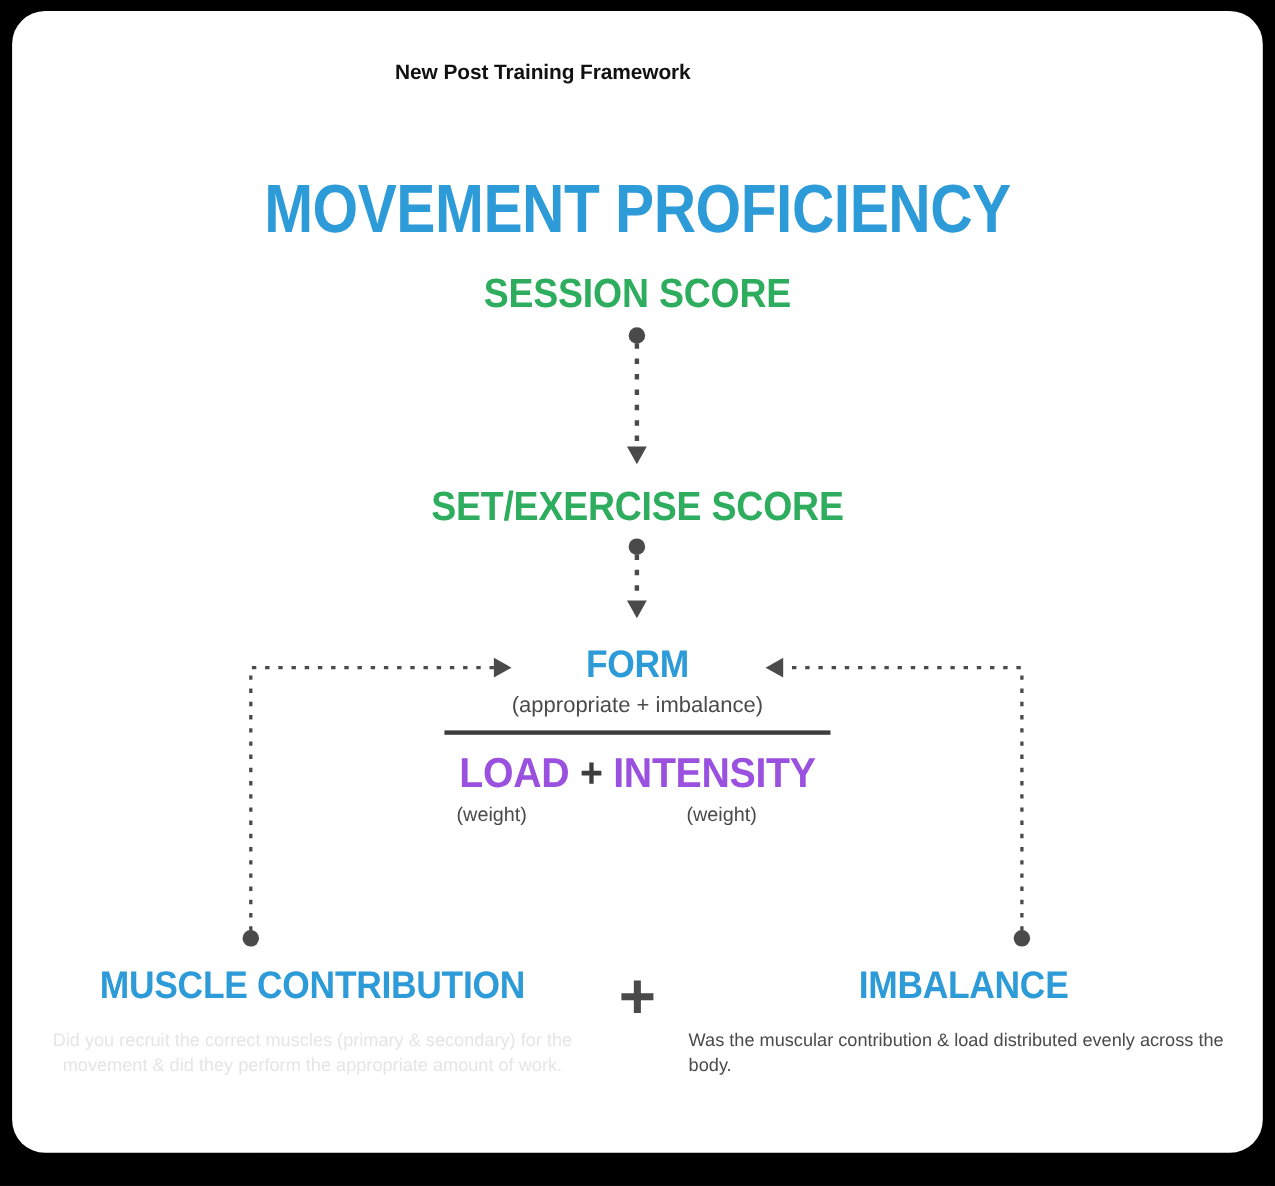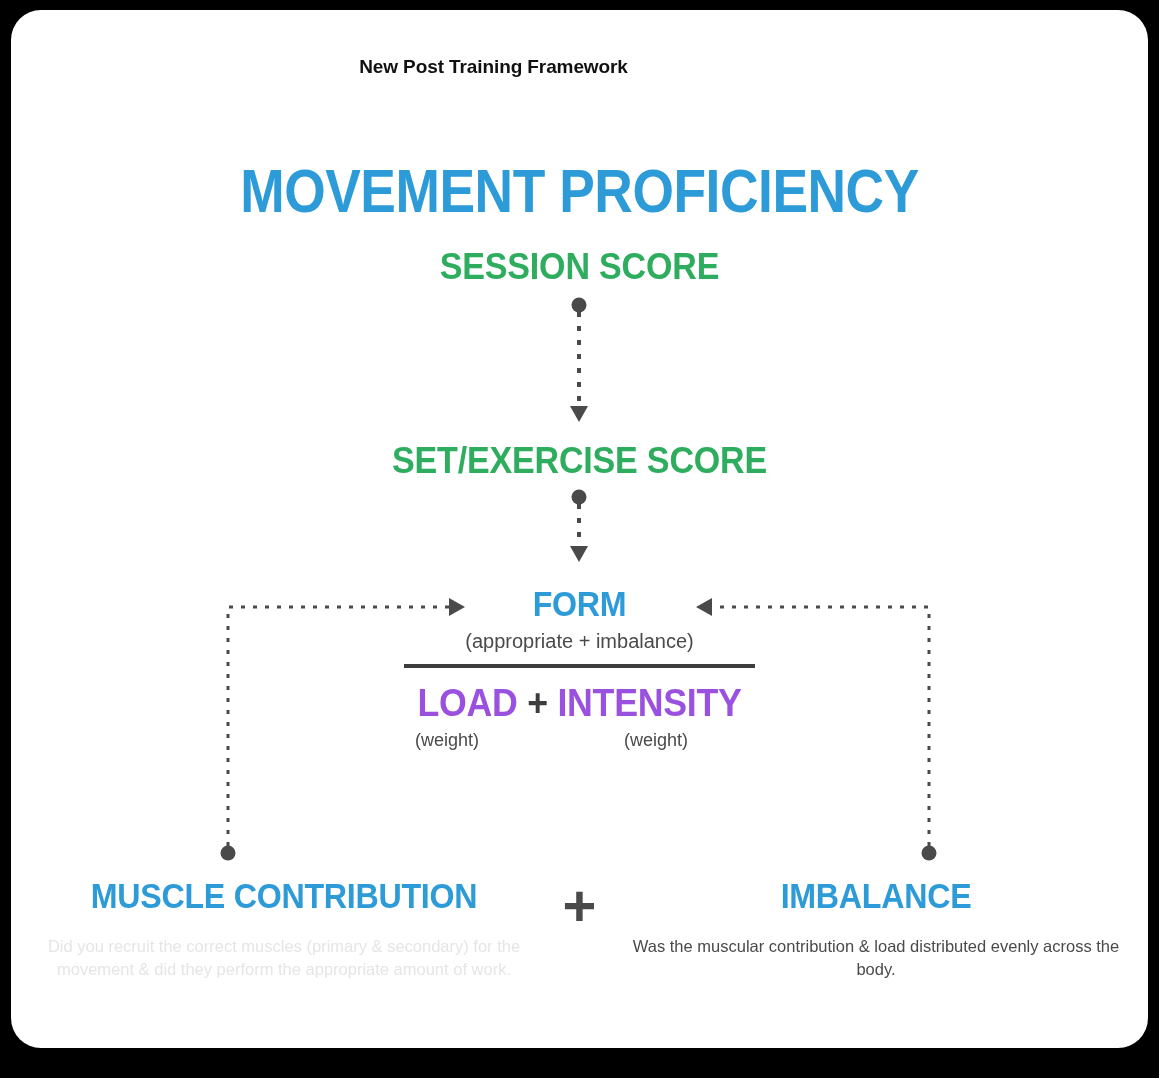--- a/index.html
+++ b/index.html
@@ -165,21 +165,21 @@
     letter-spacing: -0.3px;
     transform: scaleX(0.92);
   }
   #imbalance-desc {
     position: absolute;
     left: 626px;
     top: 935px;
     width: 500px;
     font-size: 16.5px;
     color: #4a4a4a;
-    text-align: center;
+    text-align: left;
     line-height: 1.42;
   }
   #bottom-plus {
     left: 0;
     top: 877px;
     width: 1159px;
     font-size: 58px;
     font-weight: bold;
     color: #4a4a4a;
     line-height: 1;

